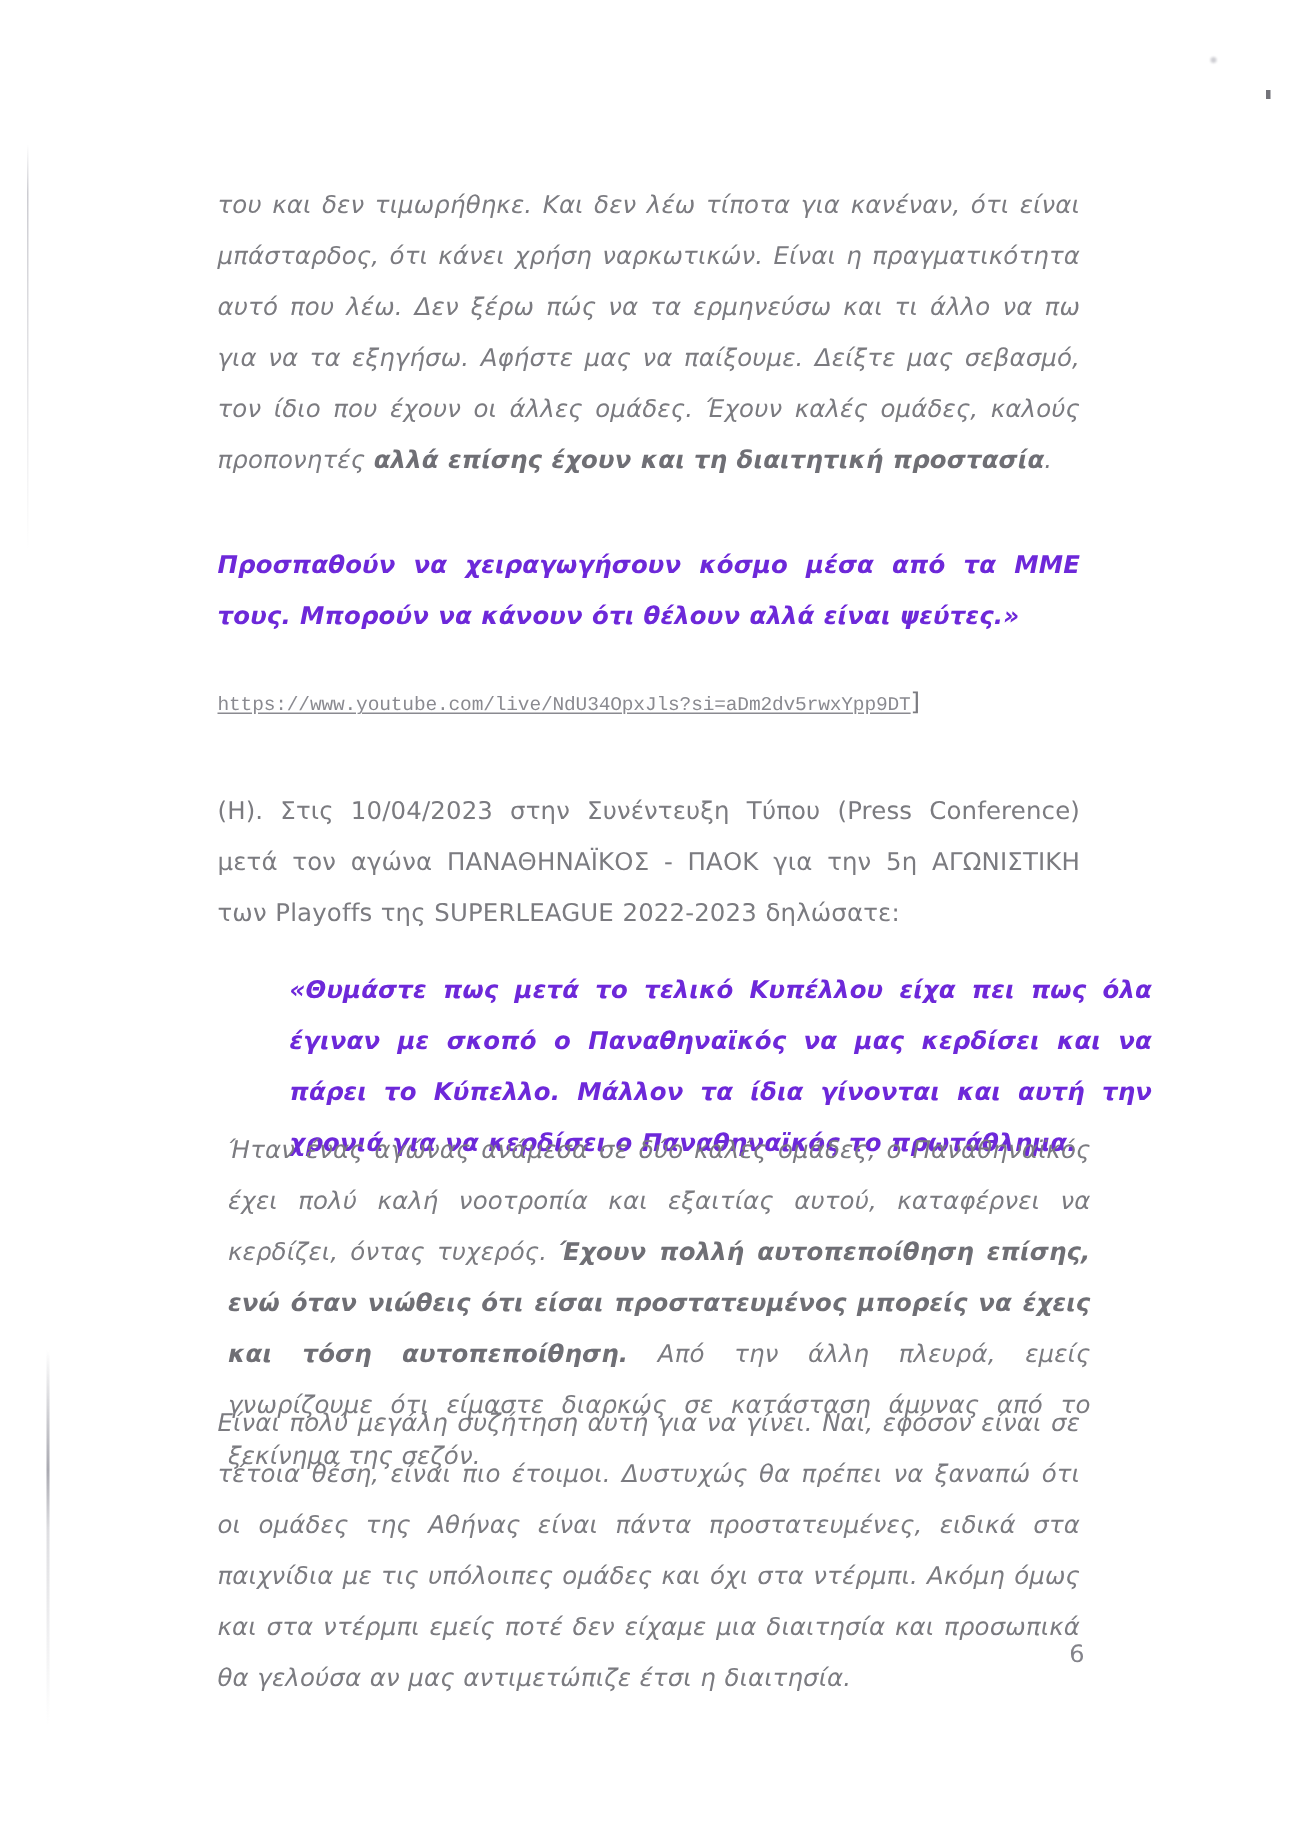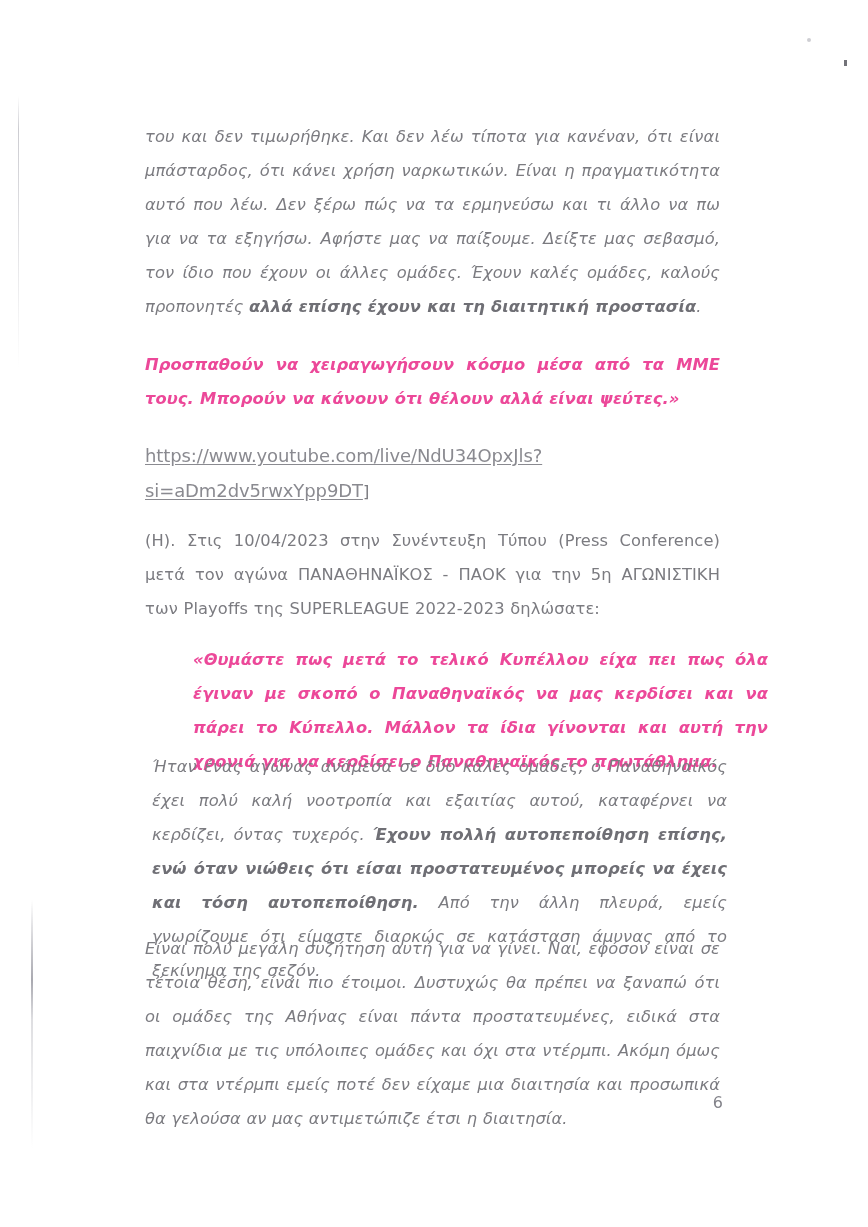--- a/index.html
+++ b/index.html
@@ -90,25 +90,25 @@
   }
   p.para.upright {
     font-style: normal;
   }
   p.para b, p.para strong {
     font-weight: bold;
     color: #6f6f75;
   }
   p.para.allbold {
     font-weight: bold;
-    color: #ec4899;
-  }
-
-  
-  #para-1 { margin-bottom: 24px; }
+    color: #6d28d9;
+  }
+
+  
+  #para-1 { margin-bottom: 36px; }
   #para-2 { margin-bottom: 23px; }
   #para-bracket { margin-bottom: 22px; }
   #para-link { margin-bottom: 0; }
 
   #section-block {
     position: absolute;
     left: 145px;
     top: 524px;
     width: 575px;
   }
@@ -130,22 +130,23 @@
     left: 145px;
     top: 932px;
     width: 575px;
   }
 
   a.doc-link {
     color: #8a8a90;
     text-decoration: underline;
     text-underline-offset: 2px;
     font-style: normal;
-    font-size: 18px;
+    font-size: 13px;
     letter-spacing: -0.1px;
+    font-family: Liberation Mono, monospace;
   }
   .bracket-close {
     color: #7b7b80;
     font-style: normal;
   }
 
   #page-number {
     position: absolute;
     left: 0;
     top: 1093px;

